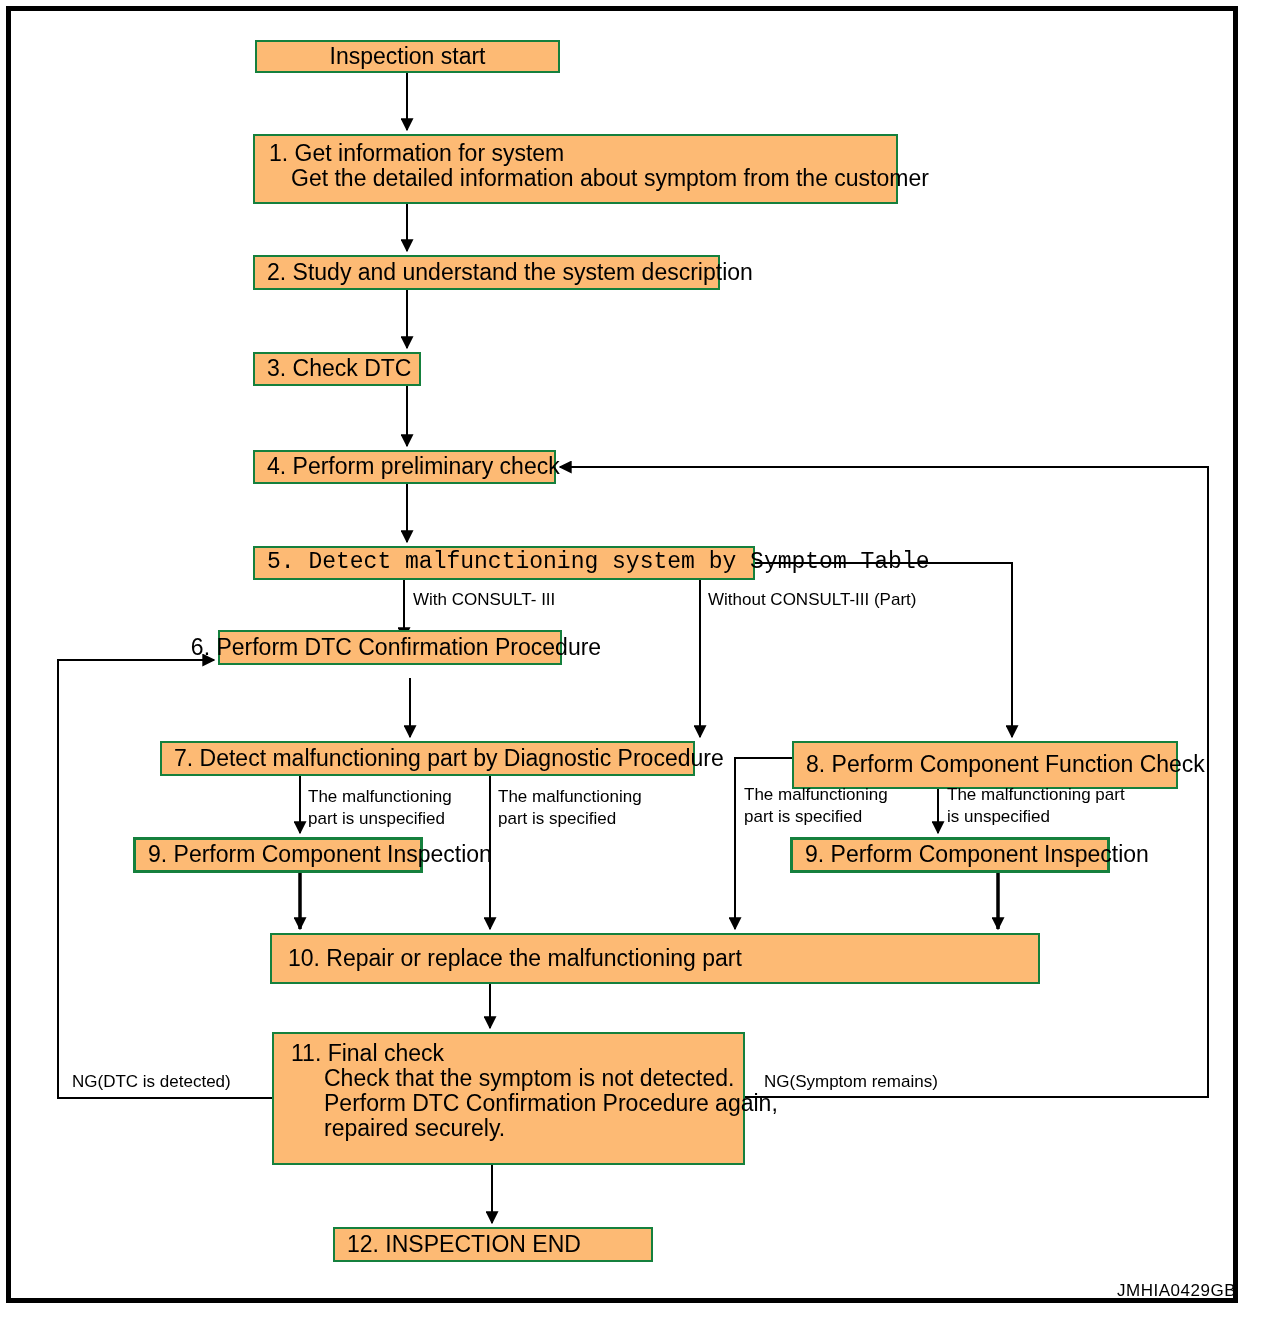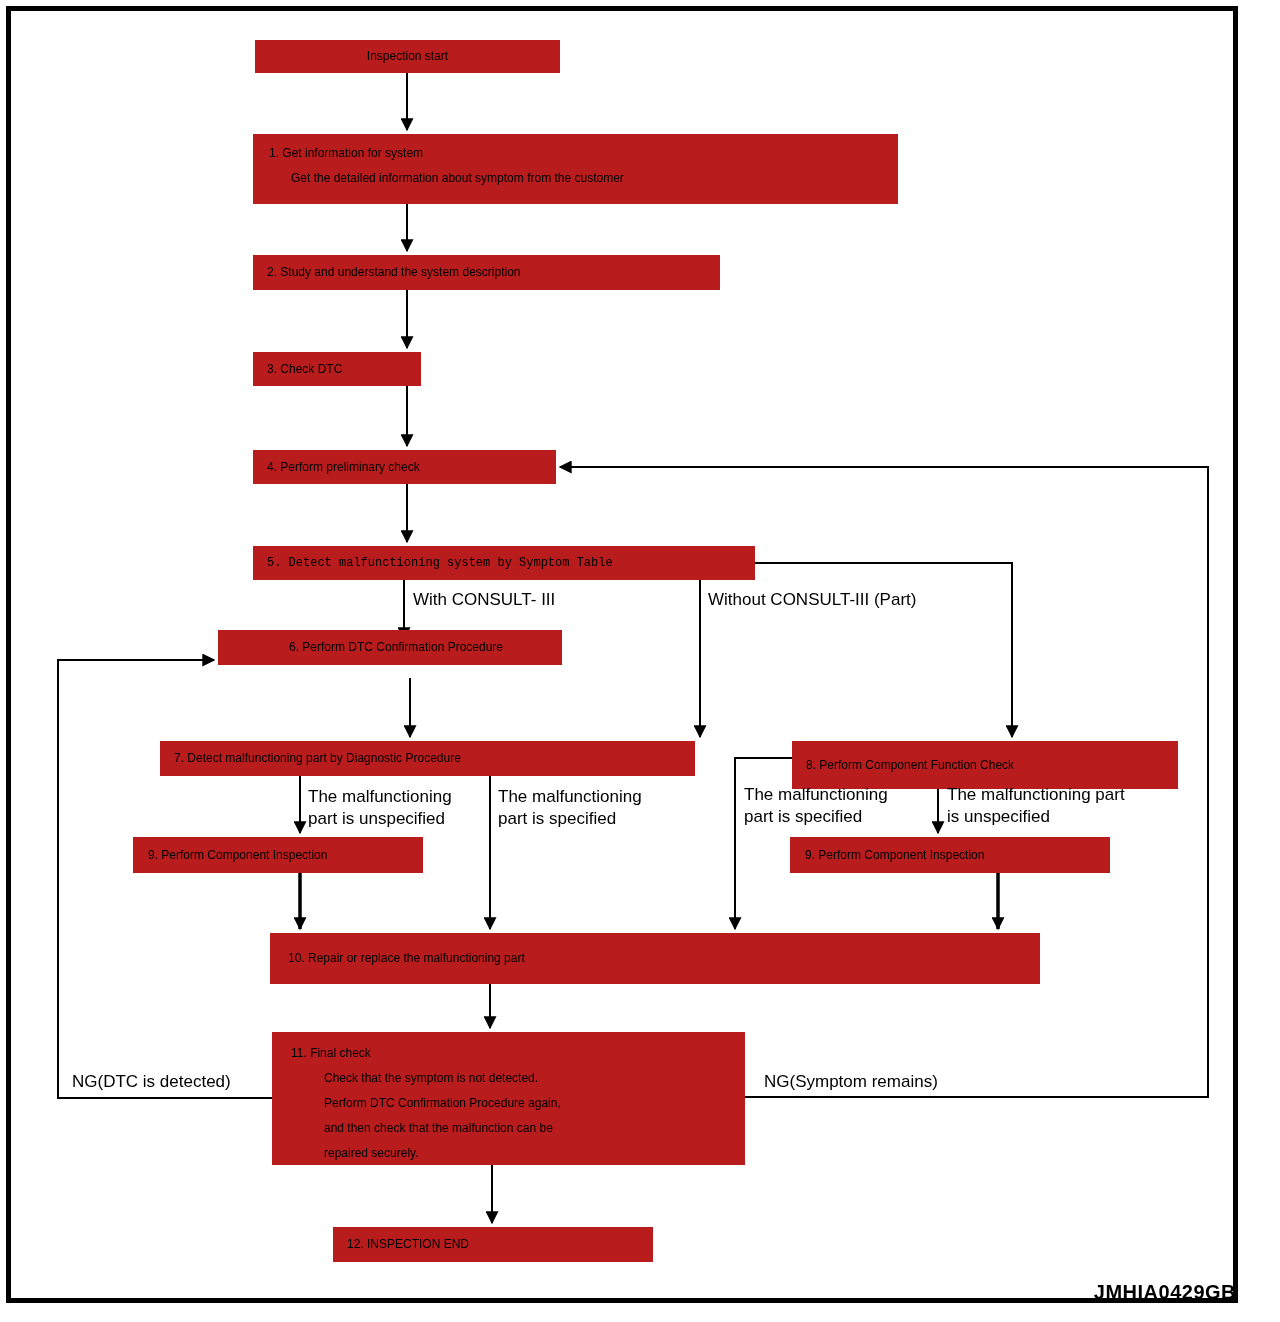--- a/index.html
+++ b/index.html
@@ -15,26 +15,26 @@
   #frame {
     position: absolute;
     left: 6px; top: 6px;
     width: 1232px; height: 1297px;
     border: 5px solid #000;
     box-sizing: border-box;
   }
   #wires { position: absolute; left: 0; top: 0; }
   .box {
     position: absolute;
-    background: #b91c1c;
-    border: 2px solid #b91c1c;
+    background: #fdba74;
+    border: 2px solid #15803d;
     box-sizing: border-box;
     display: flex;
     align-items: center;
-    font-size: 12px;
+    font-size: 23px;
     line-height: 1.2;
     white-space: nowrap;
     padding-left: 12px;
   }
   .box.center { justify-content: center; padding-left: 0; }
   .box.thick { border-width: 3px; }
   .box.multiline { display: block; padding-top: 5px; }
   .box .hang { display: block; }
   .box .indent22 { margin-left: 22px; }
   .box .indent33 { margin-left: 33px; }
@@ -43,23 +43,22 @@
     position: absolute;
     font-size: 17px;
     line-height: 22px;
     white-space: nowrap;
     background: transparent;
   }
   #figcode {
     position: absolute;
     top: 1281px;
     right: 44px;
-    font-size: 20px;
+    font-size: 17px;
     letter-spacing: 0.5px;
-    font-weight: bold;
   }
 </style>
 </head>
 <body>
 
 <div id="canvas">
 
   <div id="frame"></div>
 
   <svg id="wires" width="1280" height="1322" viewBox="0 0 1280 1322">
@@ -137,21 +136,20 @@
   </div>
 
   <div class="box" style="left:270px; top:933px; width:770px; height:51px; padding-left:16px;">
     <span>10. Repair or replace the malfunctioning part</span>
   </div>
 
   <div class="box multiline ml" style="left:272px; top:1032px; width:473px; height:133px; padding-left:17px; padding-top:7px;">
     <span class="hang">11. Final check</span>
     <span class="hang indent33">Check that the symptom is not detected.</span>
     <span class="hang indent33">Perform DTC Confirmation Procedure again,</span>
-    <span class="hang indent33">and then check that the malfunction can be</span>
     <span class="hang indent33">repaired securely.</span>
   </div>
 
   <div class="box" style="left:333px; top:1227px; width:320px; height:35px;">
     <span>12. INSPECTION END</span>
   </div>
 
   <div class="elabel" style="left:413px; top:589px;">With CONSULT- III</div>
 
   <div class="elabel" style="left:708px; top:589px;">Without CONSULT-III (Part)</div>

